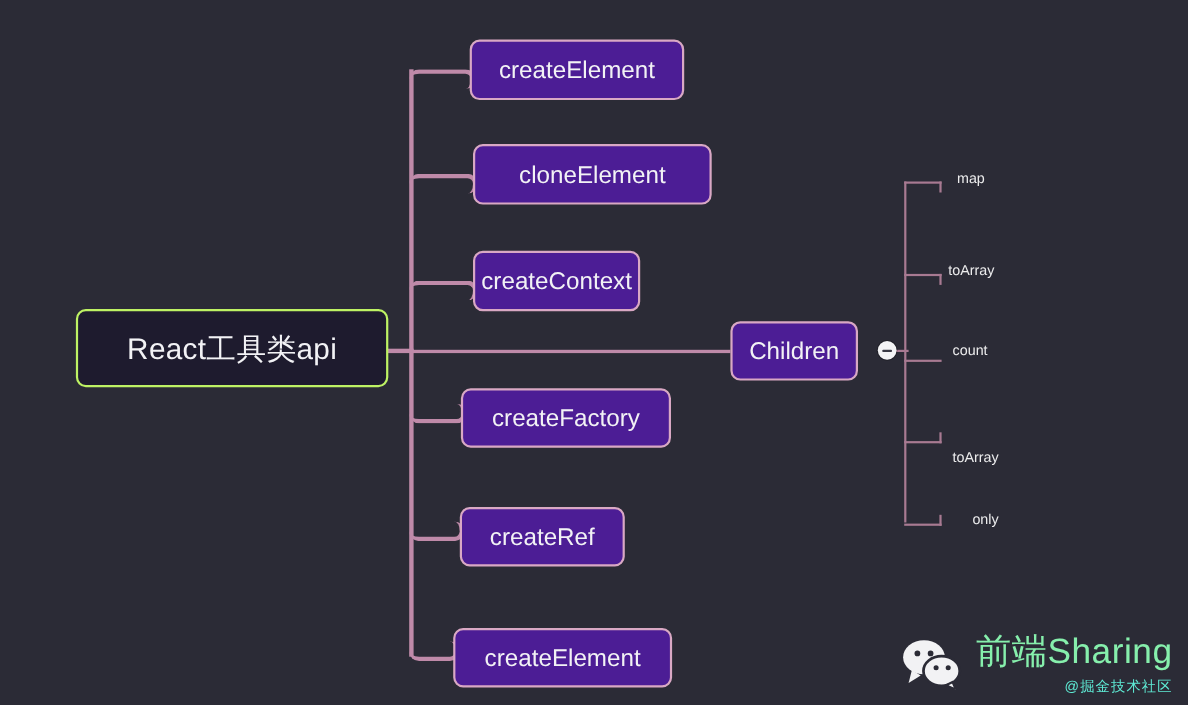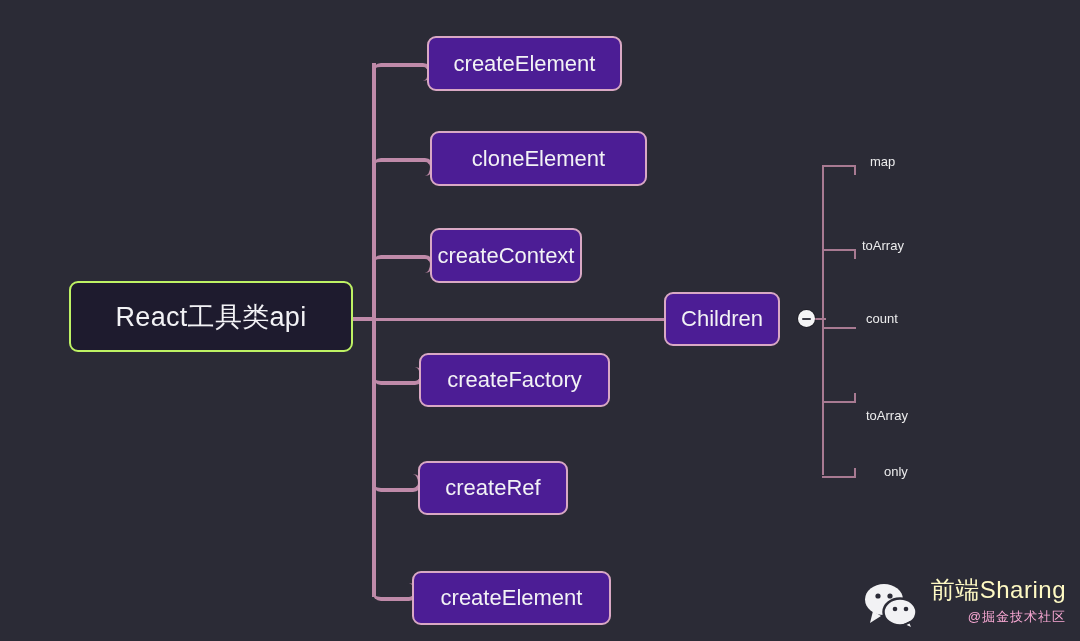--- a/index.html
+++ b/index.html
@@ -101,27 +101,27 @@
     display: flex;
     align-items: flex-start;
     gap: 12px;
   }
   #watermark .wm-text-wrap {
     display: flex;
     flex-direction: column;
     align-items: flex-end;
   }
   #watermark .wm-title {
-    color: #fef9c3;
-    font-size: 24px;
+    color: #86efac;
+    font-size: 32px;
     line-height: 1.12;
     letter-spacing: .5px;
   }
   #watermark .wm-sub {
-    color: #f9a8d4;
+    color: #5eead4;
     font-size: 13px;
     letter-spacing: 1px;
     margin-top: 4px;
   }
   .wechat-icon { margin-top: 6px; }
 </style>
 </head>
 <body>
 
 <div id="canvas">

